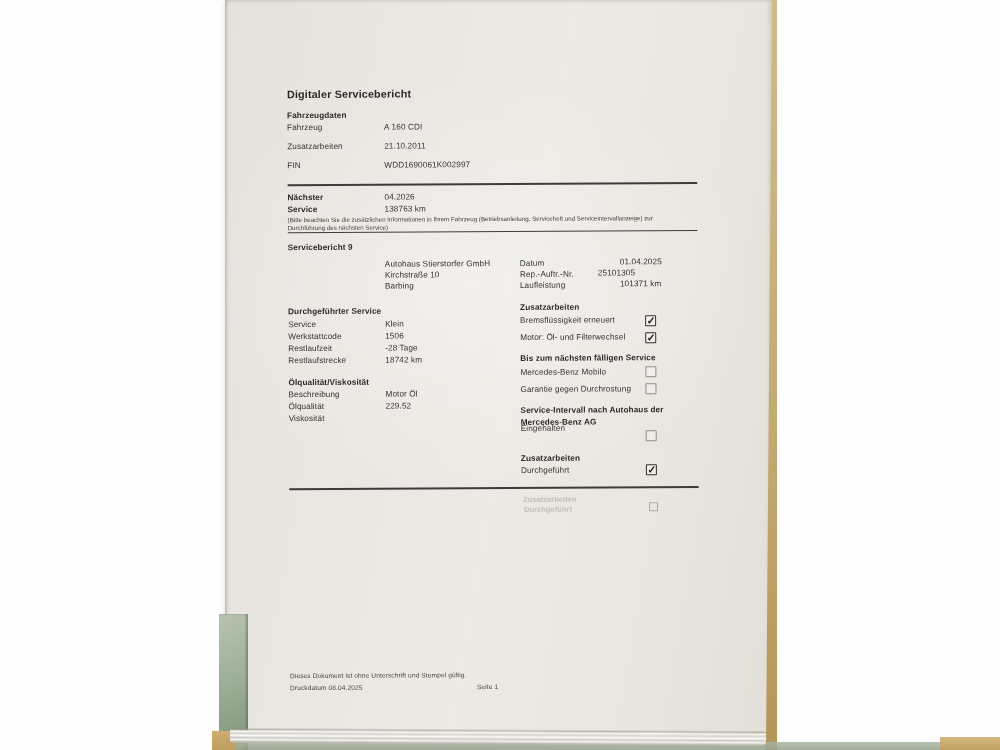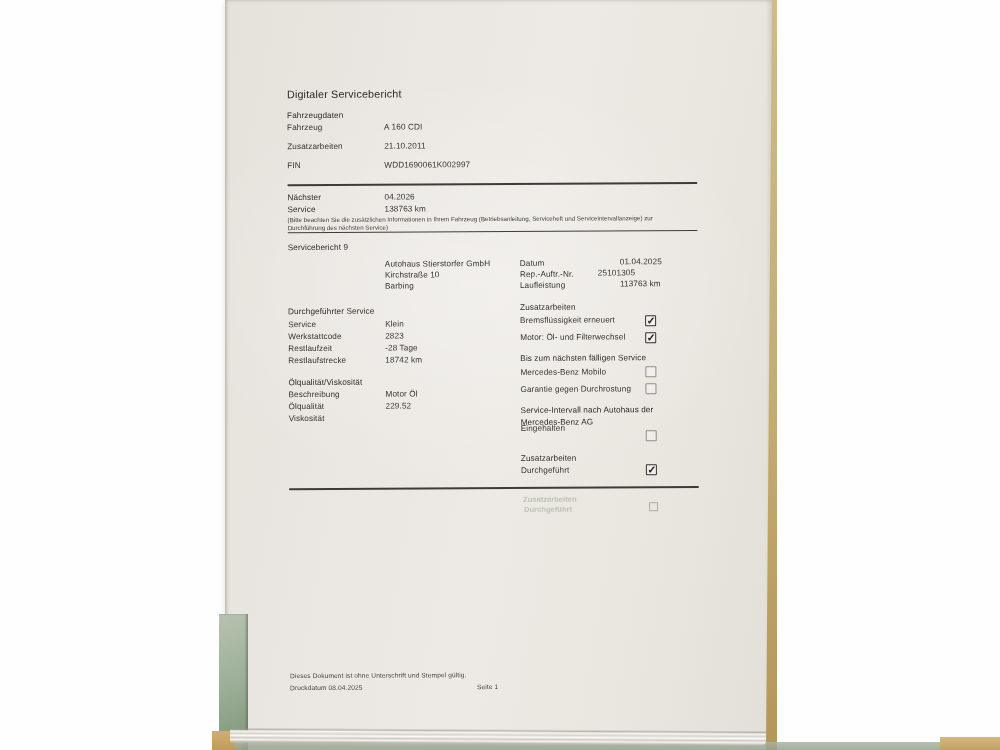--- a/index.html
+++ b/index.html
@@ -44,21 +44,21 @@
         rgba(0,0,0,0) 0%, rgba(150,145,135,.55) 12%,
         #f6f5f2 22%, #d8d5cf 38%,
         #fbfaf8 50%, #cfccc5 64%,
         #f4f3f0 76%, #bdbab2 90%, rgba(0,0,0,0) 100%);
     border-radius:0 0 6px 4px;
   }
 
   
   .content { position:absolute; left:225px; top:0; width:547px; height:747px; transform:rotate(-0.3deg); transform-origin:280px 300px; }
   .t  { position:absolute; font-size:8.2px; line-height:10px; color:#35342f; white-space:nowrap; letter-spacing:.1px; }
-  .b  { font-weight:normal; color:#2b2a26; }
+  .b  { font-weight:bold; color:#2b2a26; }
   .title { font-size:10.8px; letter-spacing:.15px; }
   .sm { font-size:6.2px; line-height:8px; color:#403f39; letter-spacing:0; }
   .ft { font-size:6.6px; color:#46453e; }
   .rule { position:absolute; left:63px; width:410px; height:1.7px; background:#3d3c38; border-radius:1px; }
   .rule.thin { height:1.4px; }
 
   .cb {
     position:absolute; width:11px; height:11px; border:1.3px solid #8f8e86;
     background:rgba(255,255,255,.28); border-radius:1px;
   }
@@ -109,27 +109,27 @@
 
     <div class="t b" style="top:242px;left:63px">Servicebericht 9</div>
     <div class="t" style="top:259px;left:160px">Autohaus Stierstorfer GmbH</div>
     <div class="t" style="top:270px;left:160px">Kirchstraße 10</div>
     <div class="t" style="top:281px;left:160px">Barbing</div>
     <div class="t" style="top:259px;left:295px">Datum</div>
     <div class="t" style="top:258px;left:395px">01.04.2025</div>
     <div class="t" style="top:270px;left:295px">Rep.-Auftr.-Nr.</div>
     <div class="t" style="top:269px;left:373px">25101305</div>
     <div class="t" style="top:281px;left:295px">Laufleistung</div>
-    <div class="t" style="top:280px;left:395px">113763 km</div>
+    <div class="t" style="top:280px;left:395px">101371 km</div>
 
     <div class="t b" style="top:306px;left:63px">Durchgeführter Service</div>
     <div class="t" style="top:319px;left:63px">Service</div>
     <div class="t" style="top:319px;left:160px">Klein</div>
     <div class="t" style="top:331px;left:63px">Werkstattcode</div>
-    <div class="t" style="top:331px;left:160px">2823</div>
+    <div class="t" style="top:331px;left:160px">1506</div>
     <div class="t" style="top:343px;left:63px">Restlaufzeit</div>
     <div class="t" style="top:343px;left:160px">-28 Tage</div>
     <div class="t" style="top:355px;left:63px">Restlaufstrecke</div>
     <div class="t" style="top:355px;left:160px">18742 km</div>
 
     <div class="t b" style="top:377px;left:63px">Ölqualität/Viskosität</div>
     <div class="t" style="top:389px;left:63px">Beschreibung</div>
     <div class="t" style="top:389px;left:160px">Motor Öl</div>
     <div class="t" style="top:401px;left:63px">Ölqualität</div>
     <div class="t" style="top:401px;left:160px">229.52</div>

